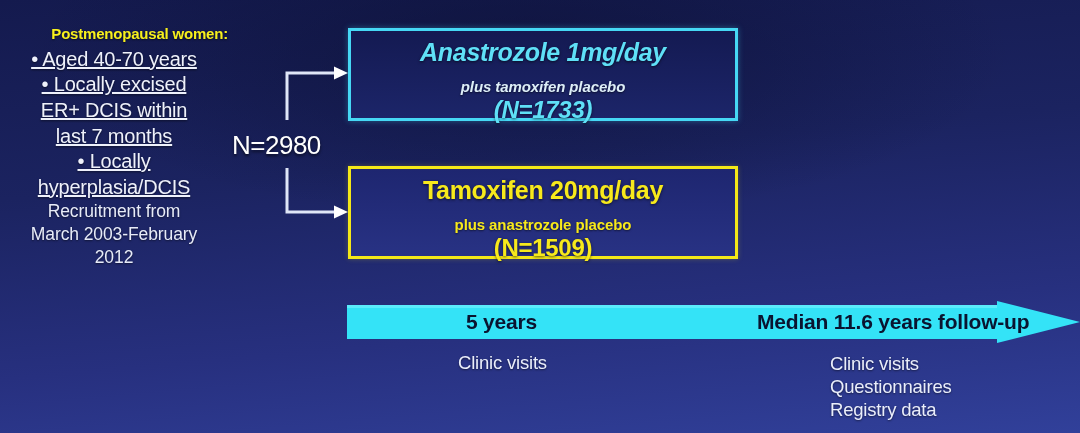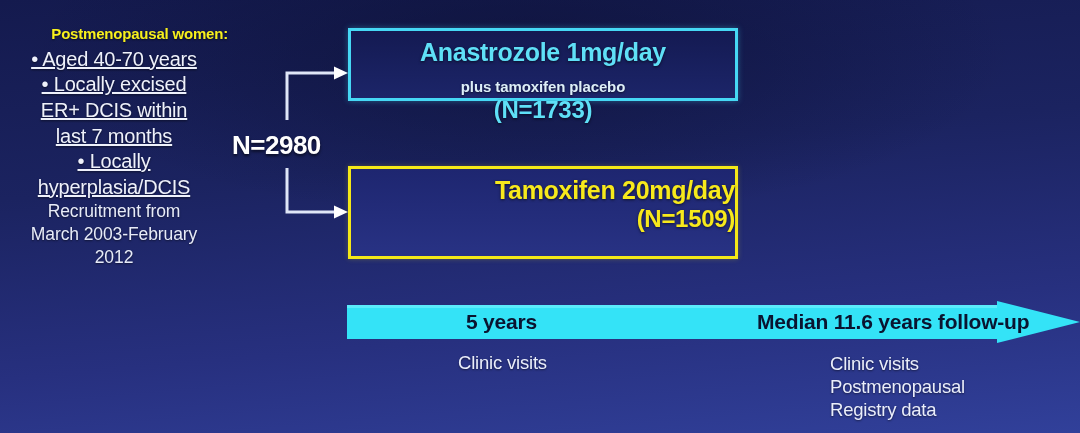--- a/index.html
+++ b/index.html
@@ -63,21 +63,21 @@
     text-shadow: 0 1px 2px rgba(0,0,0,0.5);
   }
 
   
   .rand-label {
     position: absolute;
     left: 232px;
     top: 130px;
     color: #ffffff;
     font-size: 26px;
-    font-weight: bold;
+    font-weight: normal;
     letter-spacing: -0.5px;
     text-shadow: 0 2px 3px rgba(0,0,0,0.6);
     z-index: 4;
   }
 
   
   .connectors {
     position: absolute;
     left: 0;
     top: 0;
@@ -92,24 +92,25 @@
     position: absolute;
     left: 348px;
     width: 390px;
     box-sizing: border-box;
     text-align: center;
     z-index: 3;
     padding-top: 8px;
   }
   .arm-box.cyan {
     top: 28px;
-    height: 73px;
+    height: 93px;
     border: 3px solid #46d8f5;
     background: linear-gradient(180deg, #141a52 0%, #1c2569 100%);
     box-shadow: 0 0 6px rgba(70,216,245,0.35);
+    font-style: italic;
   }
   .arm-box.yellow {
     top: 166px;
     height: 93px;
     border: 3px solid #f4e818;
     background: linear-gradient(180deg, #1e2670 0%, #283284 100%);
     box-shadow: 0 0 5px rgba(244,232,24,0.25);
   }
   .arm-title {
     font-size: 25px;
@@ -127,21 +128,21 @@
   }
   .arm-n {
     font-size: 24px;
     font-weight: bold;
     letter-spacing: -0.3px;
     margin-top: 1px;
     text-shadow: 0 1px 3px rgba(0,0,0,0.6);
   }
   .cyan .arm-title, .cyan .arm-n { color: #5fe0f7; }
   .cyan .arm-sub { color: #ddeef8; }
-  .yellow .arm-title, .yellow .arm-n, .yellow .arm-sub { color: #f7e91c; text-align: right; }
+  .yellow .arm-title, .yellow .arm-n, .yellow .arm-sub { color: #f7e91c; }
 
   
   .timeline {
     position: absolute;
     left: 347px;
     top: 301px;
     width: 733px;
     height: 42px;
     z-index: 2;
   }
@@ -208,34 +209,35 @@
   </svg>
 
   <div class="arm-box cyan">
     <div class="arm-title">Anastrozole 1mg/day</div>
     <div class="arm-sub">plus tamoxifen placebo</div>
     <div class="arm-n">(N=1733)</div>
   </div>
 
   <div class="arm-box yellow">
     <div class="arm-title">Tamoxifen 20mg/day</div>
+    <div class="arm-sub">plus anastrozole placebo</div>
     <div class="arm-n">(N=1509)</div>
   </div>
 
   <div class="timeline">
     <svg viewBox="0 0 733 42" width="733" height="42">
       <polygon points="0,4 650,4 650,0 733,21 650,42 650,38 0,38" fill="#34e3f7"></polygon>
       <rect x="0" y="4" width="650" height="3" fill="#5bebfb"></rect>
     </svg>
   </div>
   <div class="tl-label five">5 years</div>
   <div class="tl-label median">Median 11.6 years follow-up</div>
 
   <div class="note left-note">
     <div>Clinic visits</div>
   </div>
   <div class="note right-note">
     <div>Clinic visits</div>
-    <div>Postmenopausal</div>
+    <div>Questionnaires</div>
     <div>Registry data</div>
   </div>
 
 </div>
 
 </body></html>

